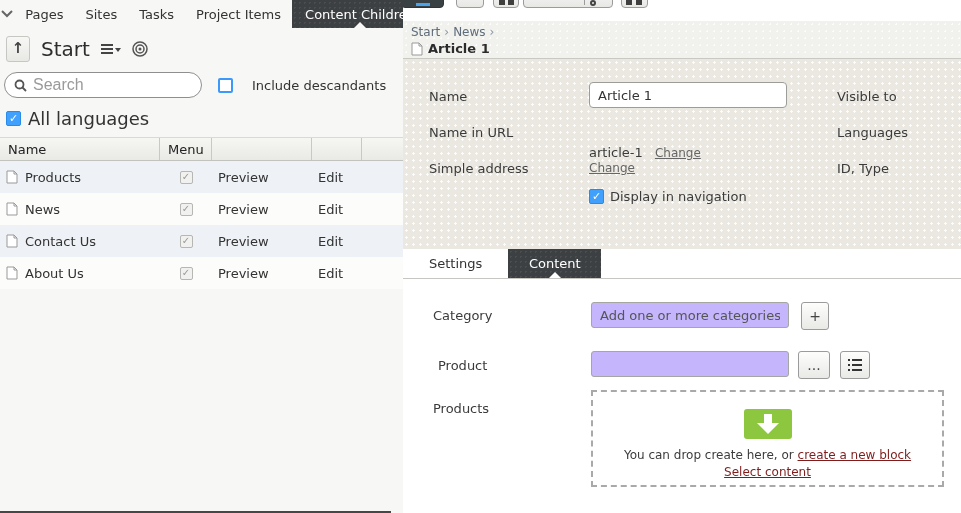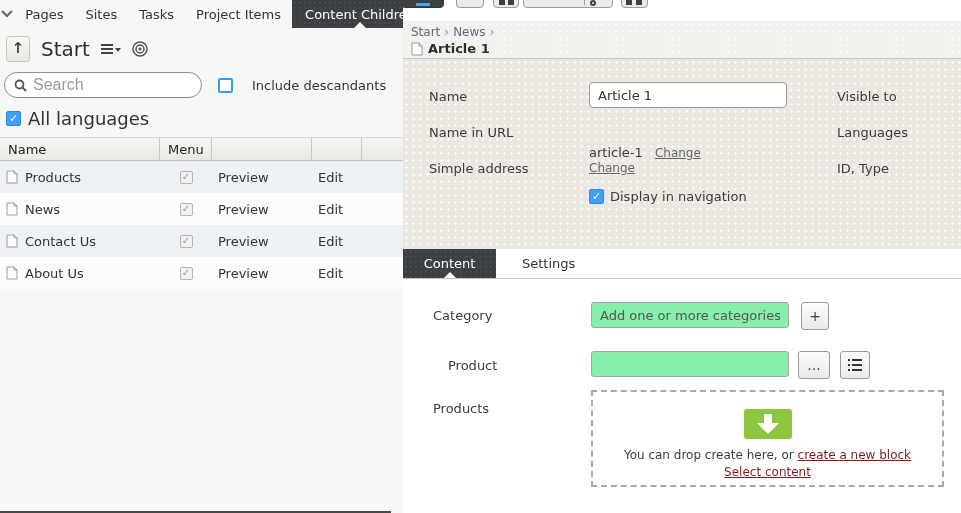--- a/index.html
+++ b/index.html
@@ -99,21 +99,21 @@
   .rp-tab { display:flex; align-items:center; justify-content:center; cursor:pointer; }
   .rp-tab.active { width:93px; background:#3d4042; color:#fff; position:relative;
     background-image:radial-gradient(rgba(255,255,255,.07) 1px, transparent 1px); background-size:5px 5px; }
   .rp-tab.active::after { content:""; position:absolute; bottom:0; left:50%; margin-left:-6px;
     border-left:6px solid transparent; border-right:6px solid transparent; border-bottom:6px solid #fff; }
   .rp-tab.plain { padding:0 26px; }
 
   .content-area { position:relative; height:233px; background:#fff; font-size:13px; color:#3b3b3b; }
   .ca-abs { position:absolute; }
   .text-input { width:198px; height:26px; border:1px solid #a5a5a1; border-radius:3px; padding:0 8px;
-    font-size:13px; color:#444; font-family:"DejaVu Sans", sans-serif; outline:none; background:#86efac; }
+    font-size:13px; color:#444; font-family:"DejaVu Sans", sans-serif; outline:none; background:#c4b5fd; }
   .text-input::placeholder { color:#555; }
   .sm-btn { border:1px solid #9b9b9b; border-radius:3px; background:linear-gradient(#fdfdfc,#e9e9e6);
     font-size:14px; color:#444; cursor:pointer; display:flex; align-items:center; justify-content:center;
     font-family:"DejaVu Sans", sans-serif; }
 
   .dropzone { left:188px; top:111px; width:353px; height:97px; border:2px dashed #a9a9a9;
     text-align:center; cursor:pointer; }
   .dz-icon { margin:17px auto 8px; width:48px; height:30px; display:block; }
   .dz-text { font-size:12px; color:#3c3c3c; line-height:1.45; }
   .blue-link { color:#7f1d1d; text-decoration:underline; cursor:pointer; }
@@ -324,30 +324,30 @@
       <span class="pf-abs gray-link" style="left:186px; top:102px;">Change</span>
       <span class="pf-abs" style="left:434px; top:102px;">ID, Type</span>
 
       <span class="pf-abs nav-cb-row" style="left:186px; top:130px;">
         <span class="cb checked"></span>
         <span>Display in navigation</span>
       </span>
     </div>
 
     <div class="rp-tabs">
+      <div class="rp-tab plain">Settings</div>
       <div class="rp-tab active">Content</div>
-      <div class="rp-tab plain">Settings</div>
     </div>
 
     <div class="content-area">
       <span class="ca-abs" style="left:30px; top:29px;">Category</span>
       <input class="ca-abs text-input" style="left: 188px; top: 23px;" type="text" placeholder="Add one or more categories">
       <button class="ca-abs sm-btn" style="left:398px; top:23px; width:28px; height:28px;">+</button>
 
-      <span class="ca-abs" style="left:45px; top:79px;">Product</span>
+      <span class="ca-abs" style="left:35px; top:79px;">Product</span>
       <input class="ca-abs text-input" style="left: 188px; top: 72px;" type="text">
       <button class="ca-abs sm-btn" style="left:395px; top:72px; width:32px; height:28px;">...</button>
       <button class="ca-abs sm-btn" style="left:437px; top:72px; width:30px; height:28px;">
         <span>
             <svg width="14" height="12" viewBox="0 0 14 12">
               <g fill="#333">
                 <rect x="0" y="0" width="2" height="2"></rect>
                 <rect x="4" y="0" width="10" height="2"></rect>
                 <rect x="0" y="5" width="2" height="2"></rect>
                 <rect x="4" y="5" width="10" height="2"></rect>

